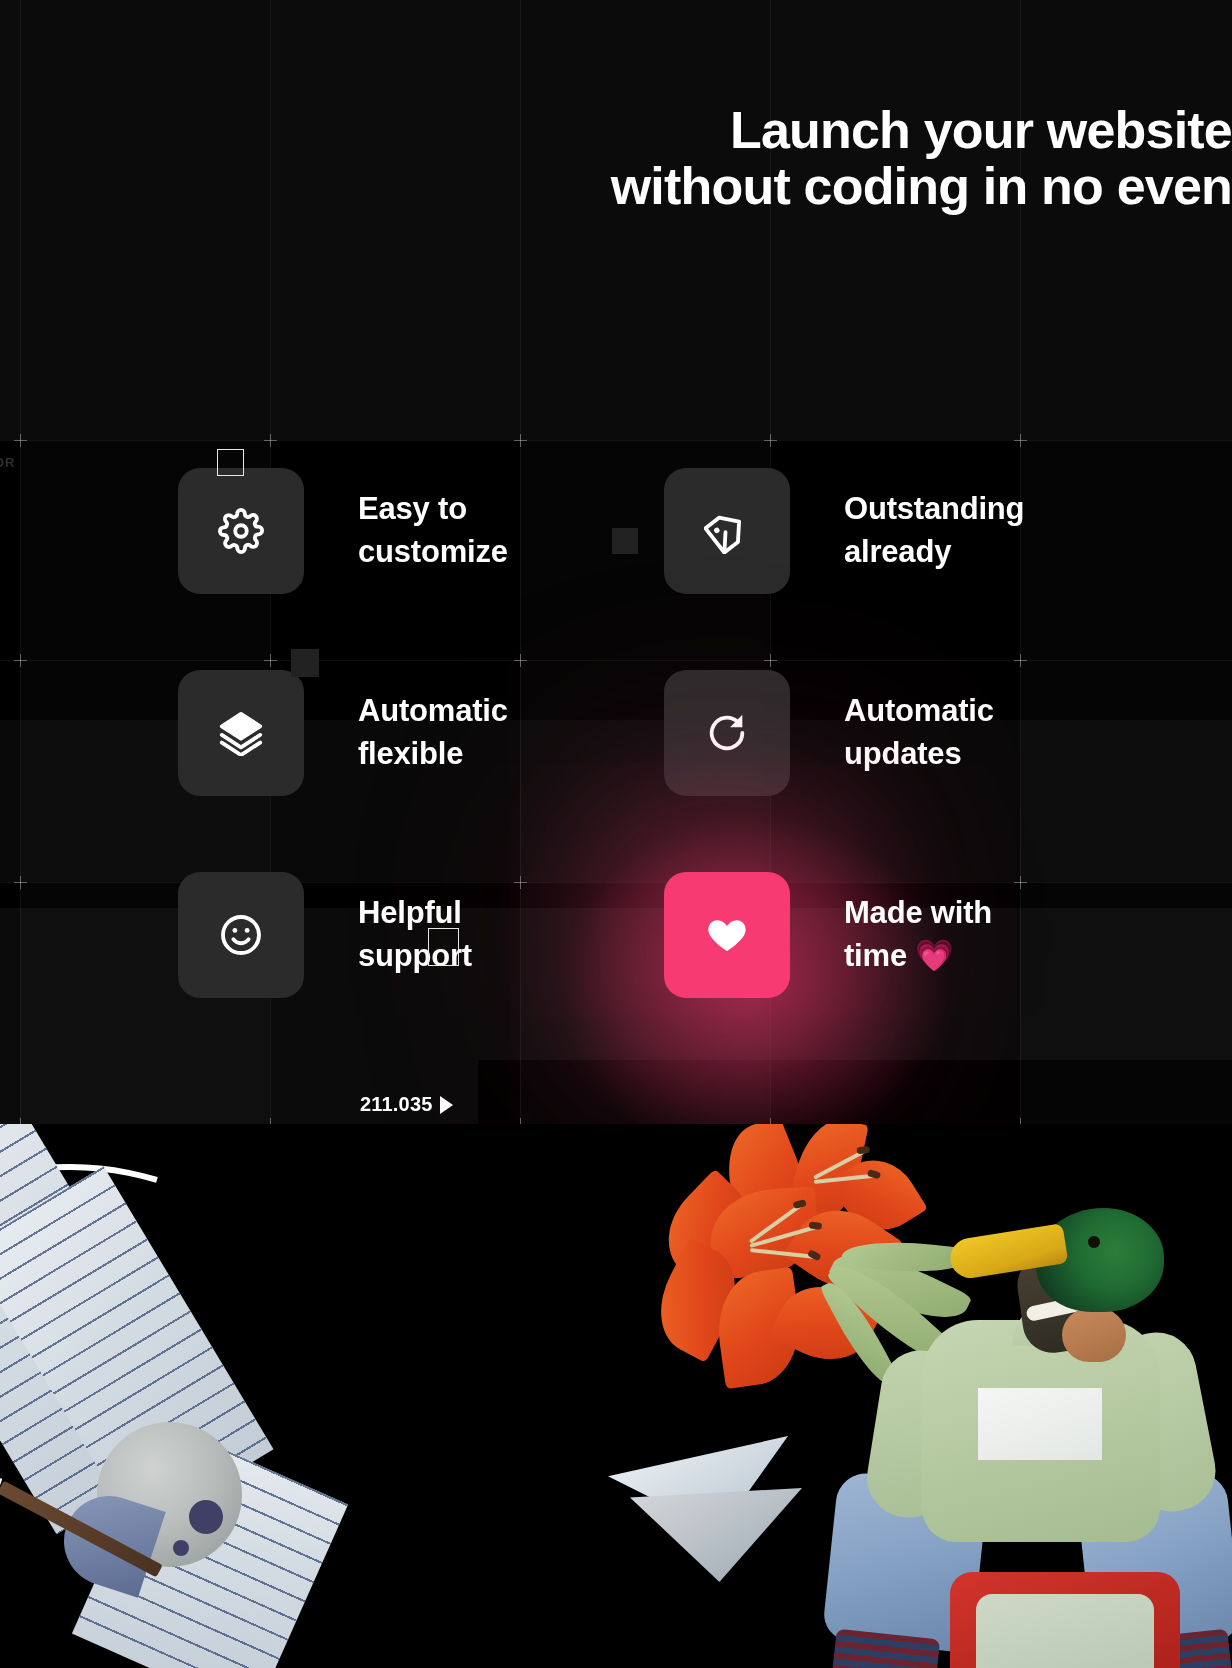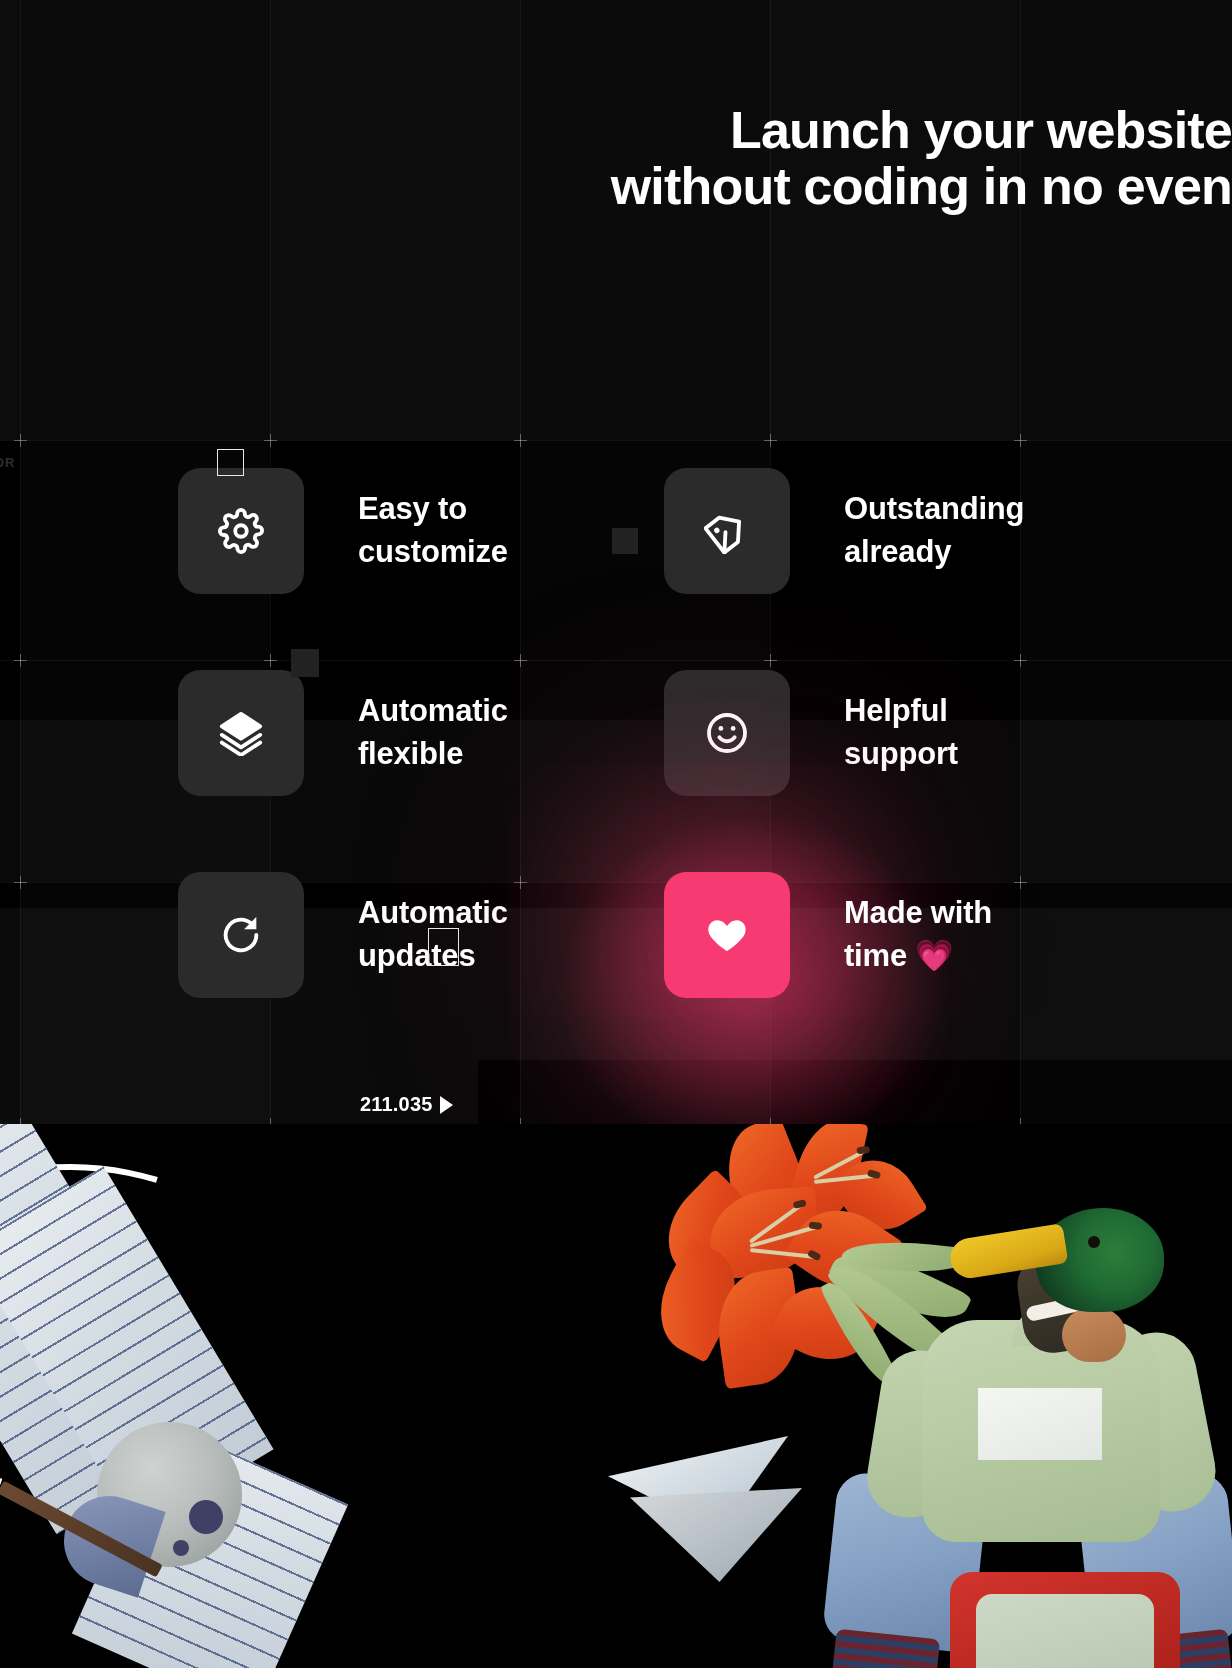--- a/index.html
+++ b/index.html
@@ -267,42 +267,42 @@
       </div>
       <div class="feat-label">
         <span>Automatic</span><br>
         <span>flexible</span>
       </div>
     </div>
 
     <div class="feat">
       <div class="feat-icon">
         <svg viewBox="0 0 24 24" fill="none" stroke="#fff" stroke-width="2" stroke-linecap="round" stroke-linejoin="round">
+          <path d="M20 12a8 8 0 1 1-2.6-5.9"></path>
+          <polygon points="20 2.5 20 9 13.6 9" fill="#fff" stroke="none"></polygon>
+        </svg>
+      </div>
+      <div class="feat-label">
+        <span>Automatic</span><br>
+        <span>updates</span>
+      </div>
+    </div>
+
+    <div class="feat">
+      <div class="feat-icon">
+        <svg viewBox="0 0 24 24" fill="none" stroke="#fff" stroke-width="2" stroke-linecap="round" stroke-linejoin="round">
           <circle cx="12" cy="12" r="9.4"></circle>
           <path d="M8 14.2s1.5 2.1 4 2.1 4-2.1 4-2.1"></path>
           <circle cx="8.8" cy="9.6" r="1.25" fill="#fff" stroke="none"></circle>
           <circle cx="15.2" cy="9.6" r="1.25" fill="#fff" stroke="none"></circle>
         </svg>
       </div>
       <div class="feat-label">
         <span>Helpful</span><br>
         <span>support</span>
-      </div>
-    </div>
-
-    <div class="feat">
-      <div class="feat-icon">
-        <svg viewBox="0 0 24 24" fill="none" stroke="#fff" stroke-width="2" stroke-linecap="round" stroke-linejoin="round">
-          <path d="M20 12a8 8 0 1 1-2.6-5.9"></path>
-          <polygon points="20 2.5 20 9 13.6 9" fill="#fff" stroke="none"></polygon>
-        </svg>
-      </div>
-      <div class="feat-label">
-        <span>Automatic</span><br>
-        <span>updates</span>
       </div>
     </div>
 
     <div class="feat">
       <div class="feat-icon love">
         <svg viewBox="0 0 24 24" fill="#fff" stroke="none">
           <path d="M12 20.5s-7.6-4.9-9.3-9.1C1.3 7.9 3.4 4.3 7 4.3c2 0 3.8 1.2 5 3 1.2-1.8 3-3 5-3 3.6 0 5.7 3.6 4.3 7.1-1.7 4.2-9.3 9.1-9.3 9.1z"></path>
         </svg>
       </div>
       <div class="feat-label">

